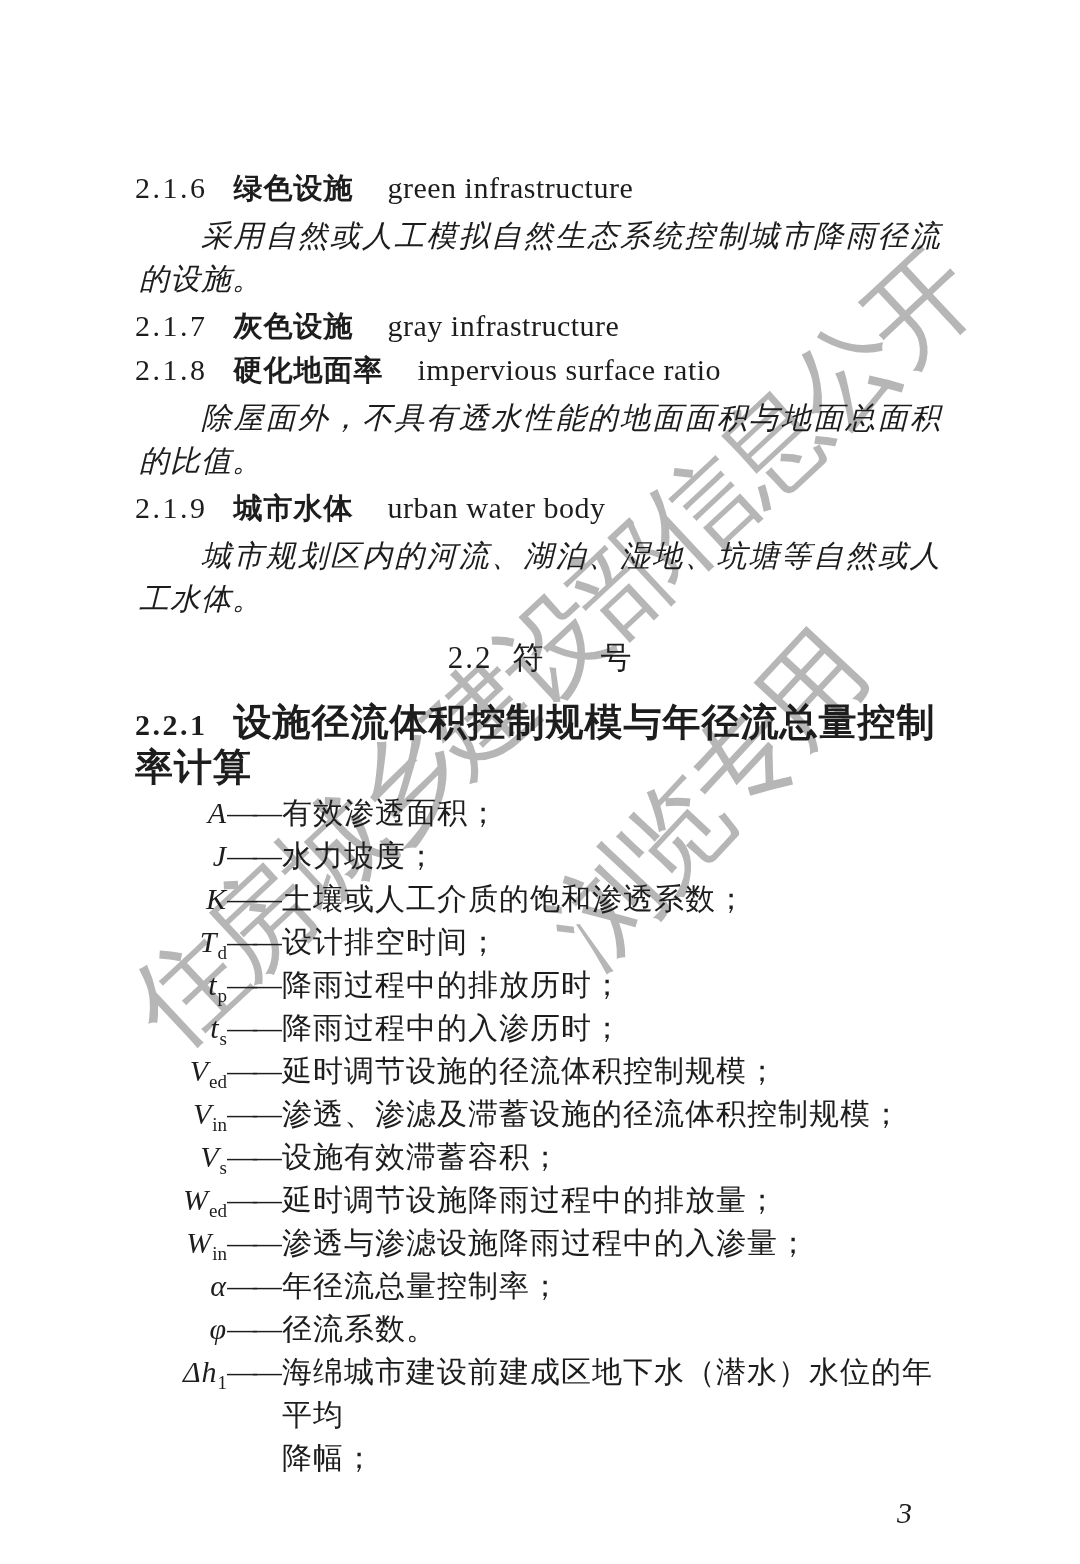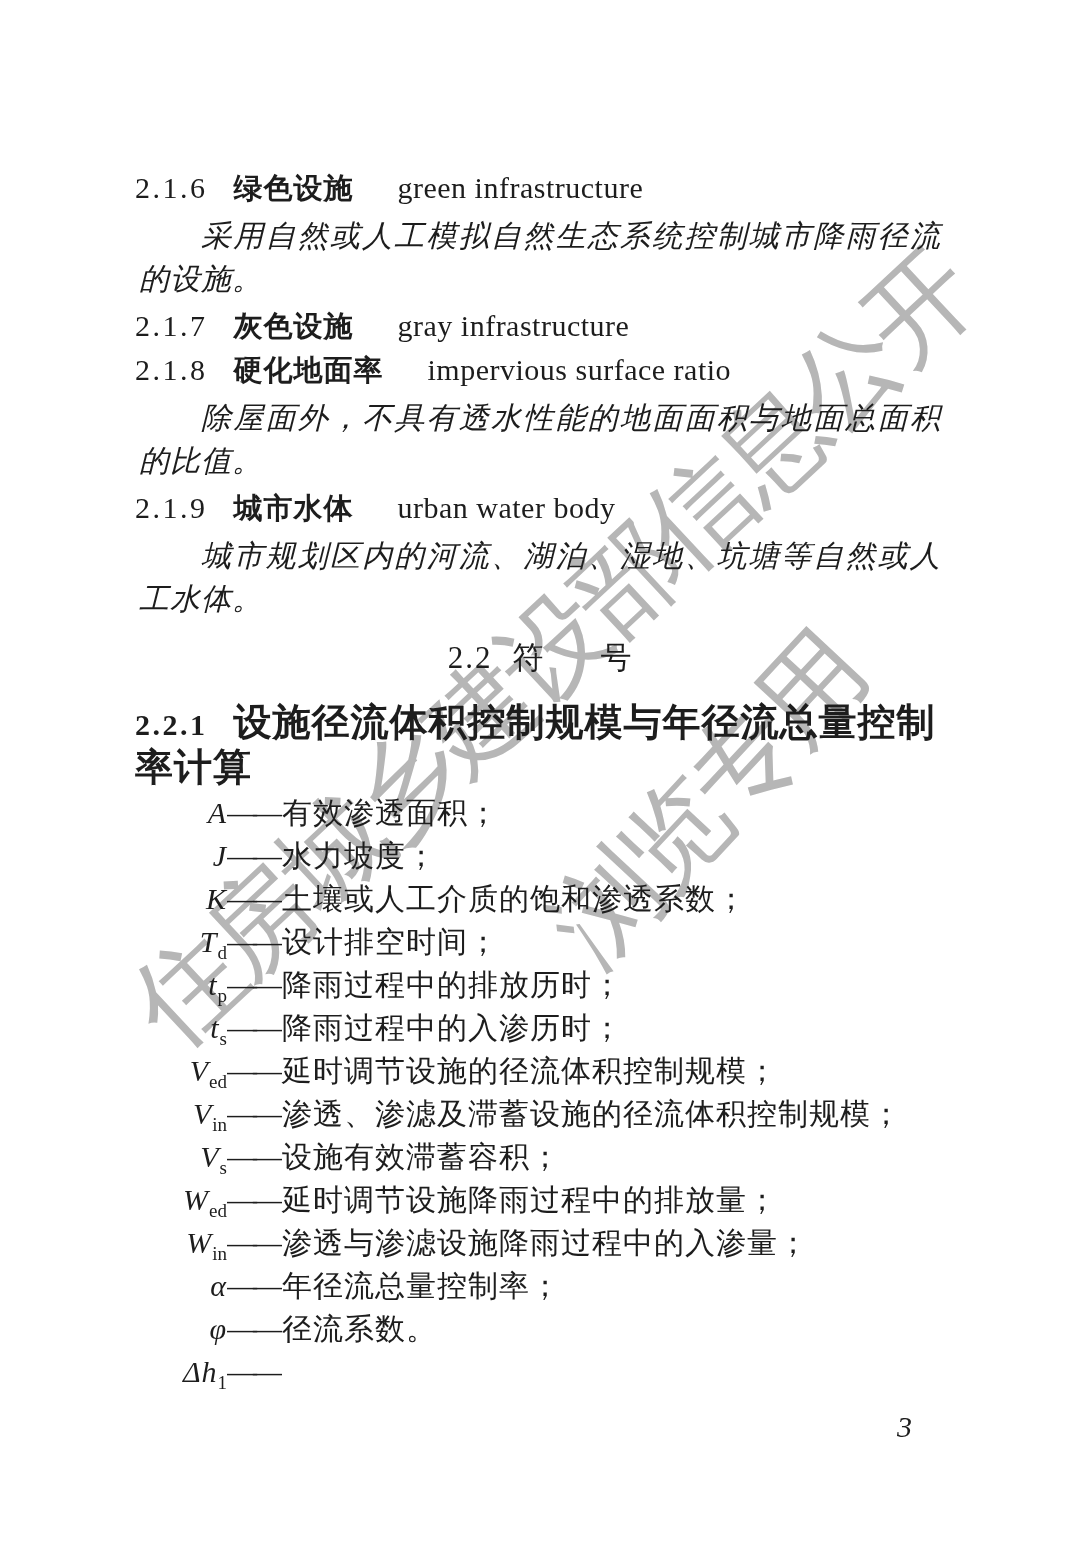--- a/index.html
+++ b/index.html
@@ -26,21 +26,21 @@
   .wm1{left:552px;top:650px;transform:translate(-50%,-50%) rotate(-43deg);}
   .wm2{left:708px;top:800px;transform:translate(-50%,-50%) rotate(-47deg);}
   
   .content{
     position:relative;z-index:1;
     padding:166px 135px 0 135px;
     font-size:30px;line-height:43px;letter-spacing:1px;
   }
   .term-heading .num{font-weight:normal;letter-spacing:2.5px;}
   .term-heading .zh{font-weight:bold;margin-left:26px;font-family:"Liberation Sans","DejaVu Sans",sans-serif;font-size:29px;}
-  .term-heading .en{margin-left:44px;letter-spacing:.5px;}
+  .term-heading .en{margin-left:34px;letter-spacing:.5px;}
   .def{margin:4px;text-indent:62px;text-align:justify;font-style:italic;}
   .sec-heading{
     margin:16px 0 22px 0;
     font-size:31px;line-height:43px;
     text-align:center;font-weight:normal;
   }
   .sec-heading .snum{margin-right:20px;letter-spacing:2px;}
   .sec-heading .w2{margin-left:56px;}
   .clause-heading{line-height:43px;}
   .clause-heading .num{font-weight:bold;letter-spacing:2.5px;}
@@ -157,18 +157,19 @@
     <div class="sym-row">
       <span class="sym-cell"><span class="sym-base">φ</span><sub></sub></span>
         <span class="dash-cell">——</span>
         <span class="sym-desc">径流系数。</span>
     </div>
 
 
     <div class="sym-row">
       <span class="sym-cell"><span class="sym-base">Δh</span><sub>1</sub></span>
         <span class="dash-cell">——</span>
+        <span class="sym-desc"><span>海绵城市建设前建成区地下水（潜水）水位的年平均</span><br><span>降幅；</span></span>
     </div>
 
     <div class="page-number">3</div>
 
   </main>
 </div>
 
 </body></html>

